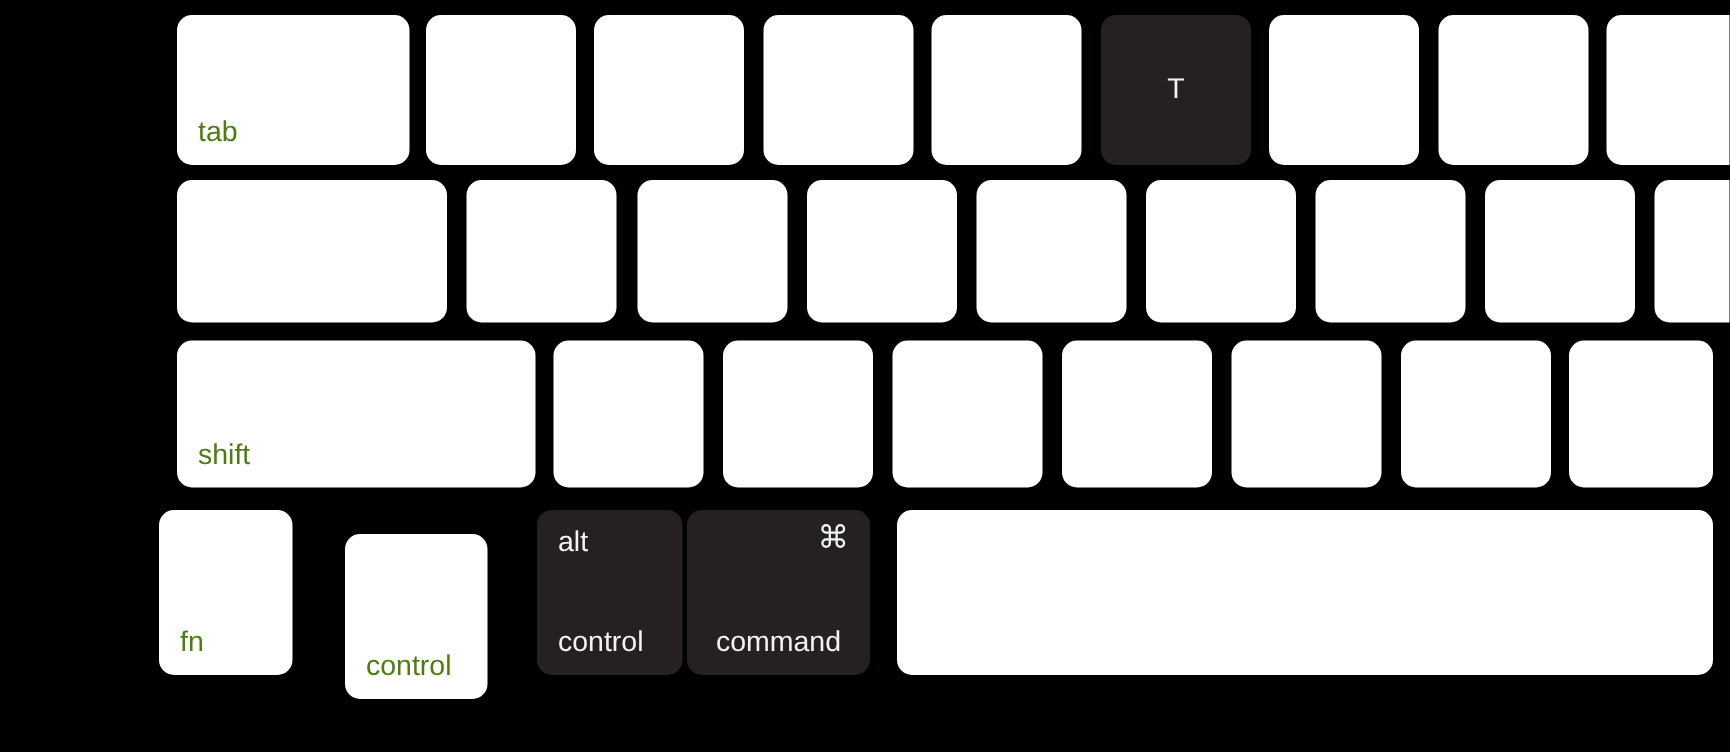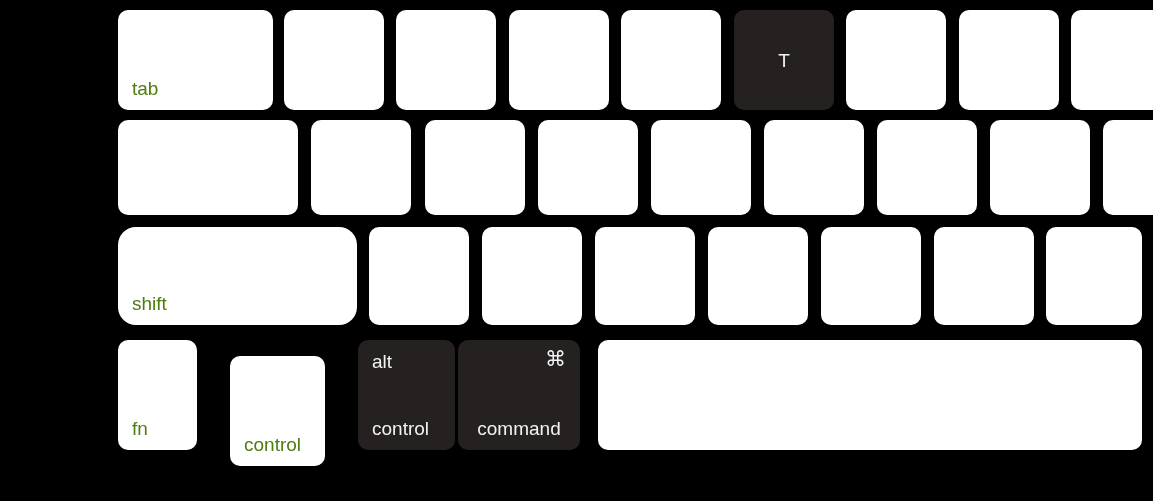--- a/index.html
+++ b/index.html
@@ -84,33 +84,33 @@
       <div class="key" style="left: 311px; top: 120px; width: 100px; height: 95px;"></div>
       <div class="key" style="left: 425px; top: 120px; width: 100px; height: 95px;"></div>
       <div class="key" style="left: 538px; top: 120px; width: 100px; height: 95px;"></div>
       <div class="key" style="left: 651px; top: 120px; width: 100px; height: 95px;"></div>
       <div class="key" style="left: 764px; top: 120px; width: 100px; height: 95px;"></div>
       <div class="key" style="left: 877px; top: 120px; width: 100px; height: 95px;"></div>
       <div class="key" style="left: 990px; top: 120px; width: 100px; height: 95px;"></div>
       <div class="key" style="left: 1103px; top: 120px; width: 100px; height: 95px;"></div>
     </div>
     <div style="position: absolute; left: 0px; top: 0px; width: 100%; height: 100%;">
-      <div class="key" style="left: 118px; top: 227px; width: 239px; height: 98px; border-radius: 18px;">
+      <div class="key" style="left: 118px; top: 227px; width: 239px; height: 98px;">
         <span class="lbl bl">shift</span>
       </div>
       <div class="key" style="left: 369px; top: 227px; width: 100px; height: 98px;"></div>
       <div class="key" style="left: 482px; top: 227px; width: 100px; height: 98px;"></div>
       <div class="key" style="left: 595px; top: 227px; width: 100px; height: 98px;"></div>
       <div class="key" style="left: 708px; top: 227px; width: 100px; height: 98px;"></div>
       <div class="key" style="left: 821px; top: 227px; width: 100px; height: 98px;"></div>
       <div class="key" style="left: 934px; top: 227px; width: 100px; height: 98px;"></div>
       <div class="key" style="left: 1046px; top: 227px; width: 96px; height: 98px;"></div>
     </div>
     <div style="position: absolute; left: 0px; top: 0px; width: 100%; height: 100%;">
-      <div class="key" style="left: 118px; top: 340px; width: 79px; height: 110px;">
+      <div class="key" style="left: 106px; top: 340px; width: 89px; height: 110px;">
         <span class="lbl bl">fn</span>
       </div>
       <div class="key" style="left: 230px; top: 356px; width: 95px; height: 110px;">
         <span class="lbl bl">control</span>
       </div>
       <div class="key dark" style="left: 358px; top: 340px; width: 97px; height: 110px;">
         <span class="lbl tl">alt</span>
         <span class="lbl bl">control</span>
       </div>
       <div class="key dark" style="left: 458px; top: 340px; width: 122px; height: 110px;">

